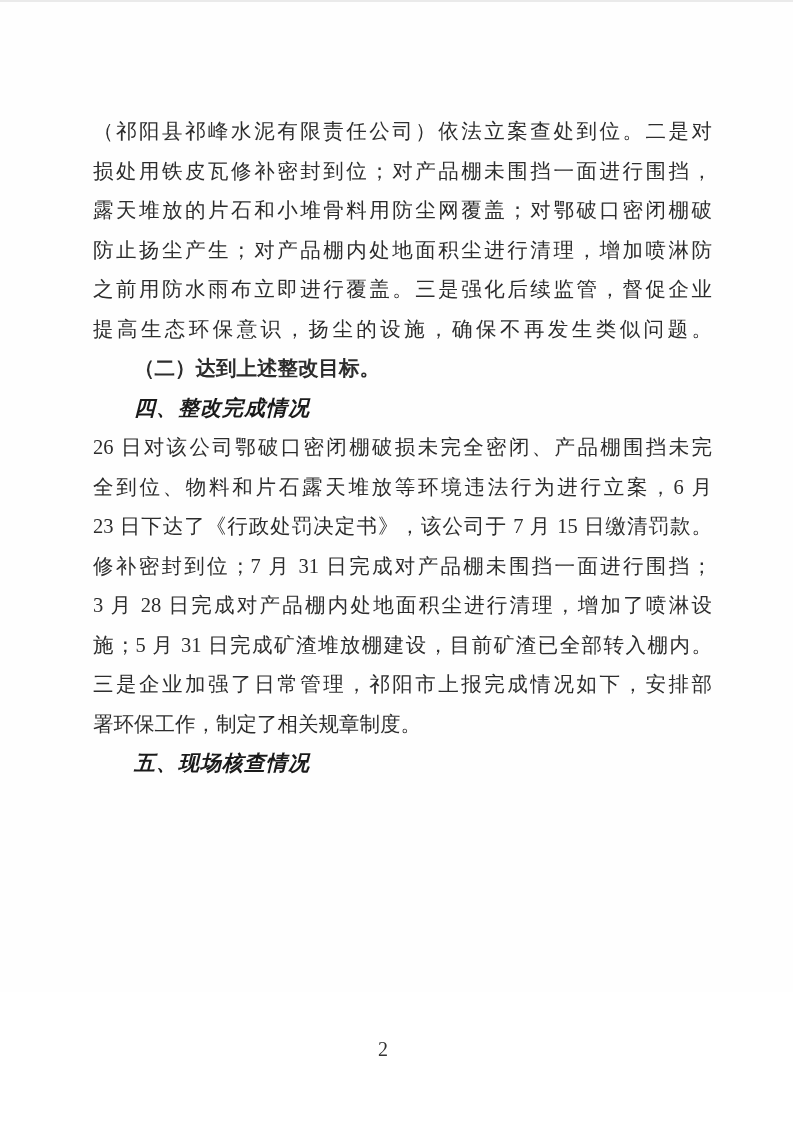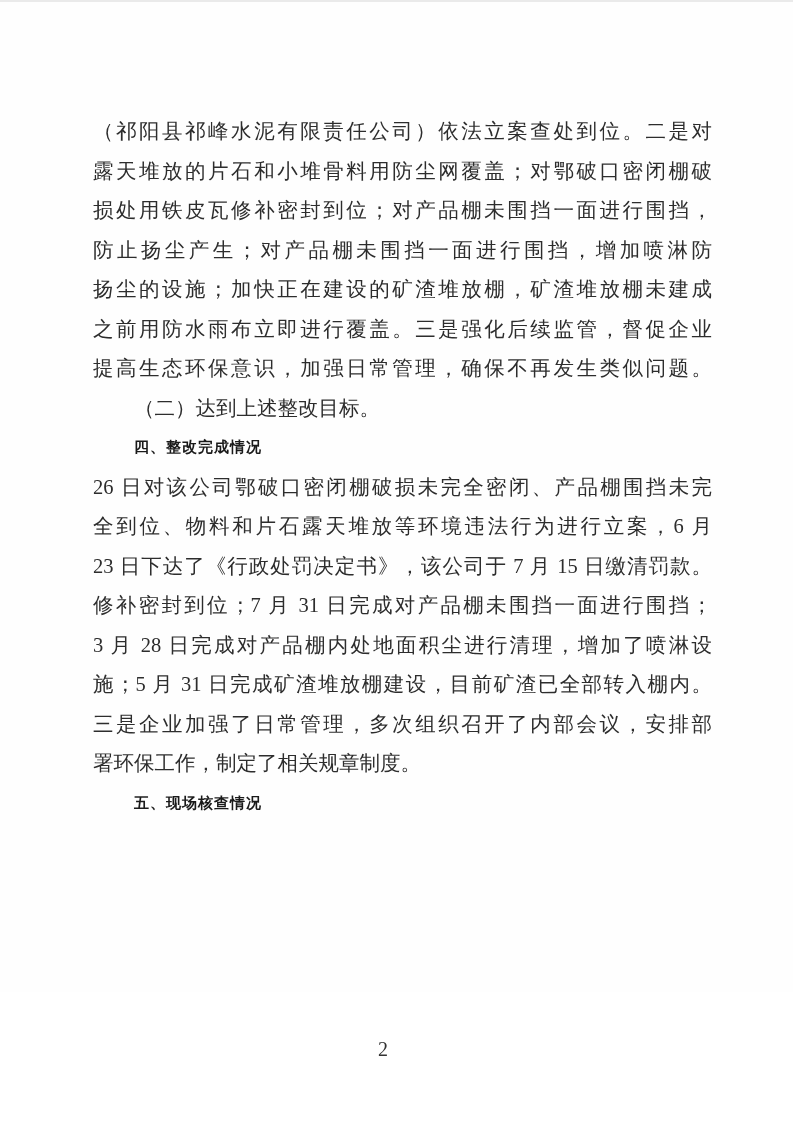--- a/index.html
+++ b/index.html
@@ -38,27 +38,29 @@
     overflow: hidden;
     text-align: left;
   }
   .line.just {
     text-align: justify;
     text-align-last: justify;
     word-break: keep-all;
   }
   .line.indent {
     padding-left: 41px;
+    font-weight: bold;
   }
   .line.heading {
     font-family: "DejaVu Sans", "Liberation Sans", sans-serif;
     font-weight: 700;
-    font-size: 15px;
+    font-size: 21px;
     color: #1a1a1a;
     letter-spacing: 1px;
+    font-style: italic;
   }
   .pagenum {
     position: absolute;
     top: 1030px;
     left: 0;
     width: 766px;
     height: 39px;
     line-height: 39px;
     text-align: center;
     font-size: 20px;
@@ -66,33 +68,32 @@
   }
 </style>
 </head>
 <body>
 
 <div class="page">
   <div class="scan-edge"></div>
 
   <div class="textblock">
     <div class="line just">（祁阳县祁峰水泥有限责任公司）依法立案查处到位。二是对</div>
+    <div class="line just">损处用铁皮瓦修补密封到位；对产品棚未围挡一面进行围挡，</div>
     <div class="line just">露天堆放的片石和小堆骨料用防尘网覆盖；对鄂破口密闭棚破</div>
-    <div class="line just">损处用铁皮瓦修补密封到位；对产品棚未围挡一面进行围挡，</div>
-    <div class="line just">防止扬尘产生；对产品棚未围挡一面进行围挡，增加喷淋防</div>
-    <div class="line just">扬尘的设施；加快正在建设的矿渣堆放棚，矿渣堆放棚未建成</div>
+    <div class="line just">防止扬尘产生；对产品棚内处地面积尘进行清理，增加喷淋防</div>
     <div class="line just">之前用防水雨布立即进行覆盖。三是强化后续监管，督促企业</div>
-    <div class="line just">提高生态环保意识，加强日常管理，确保不再发生类似问题。</div>
+    <div class="line just">提高生态环保意识，扬尘的设施，确保不再发生类似问题。</div>
     <div class="line indent">（二）达到上述整改目标。</div>
     <div class="line indent heading">四、整改完成情况</div>
     <div class="line just">26 日对该公司鄂破口密闭棚破损未完全密闭、产品棚围挡未完</div>
     <div class="line just">全到位、物料和片石露天堆放等环境违法行为进行立案，6 月</div>
     <div class="line just">23 日下达了《行政处罚决定书》，该公司于 7 月 15 日缴清罚款。</div>
     <div class="line just">修补密封到位；7 月 31 日完成对产品棚未围挡一面进行围挡；</div>
     <div class="line just">3 月 28 日完成对产品棚内处地面积尘进行清理，增加了喷淋设</div>
     <div class="line just">施；5 月 31 日完成矿渣堆放棚建设，目前矿渣已全部转入棚内。</div>
-    <div class="line just">三是企业加强了日常管理，多次组织召开了内部会议，安排部</div>
+    <div class="line just">三是企业加强了日常管理，祁阳市上报完成情况如下，安排部</div>
     <div class="line">署环保工作，制定了相关规章制度。</div>
     <div class="line indent heading">五、现场核查情况</div>
   </div>
 
   <div class="pagenum">2</div>
 </div>
 
 </body></html>

